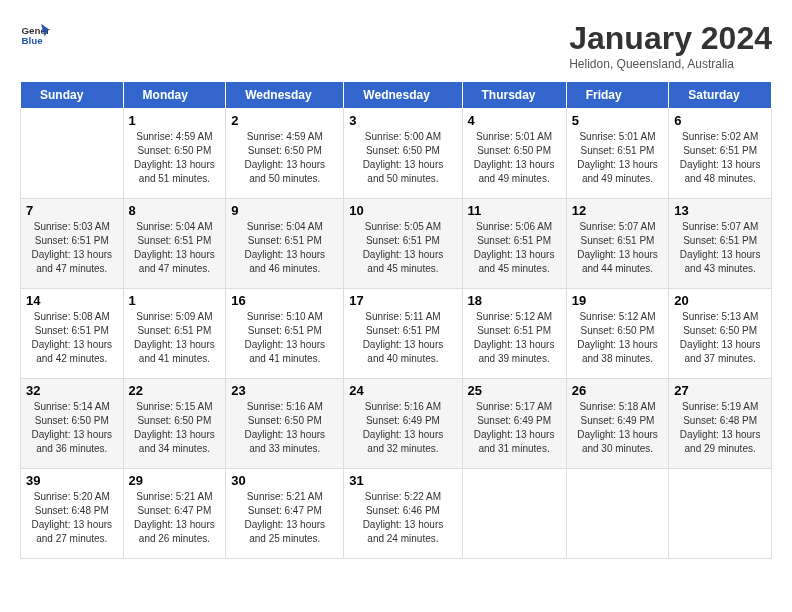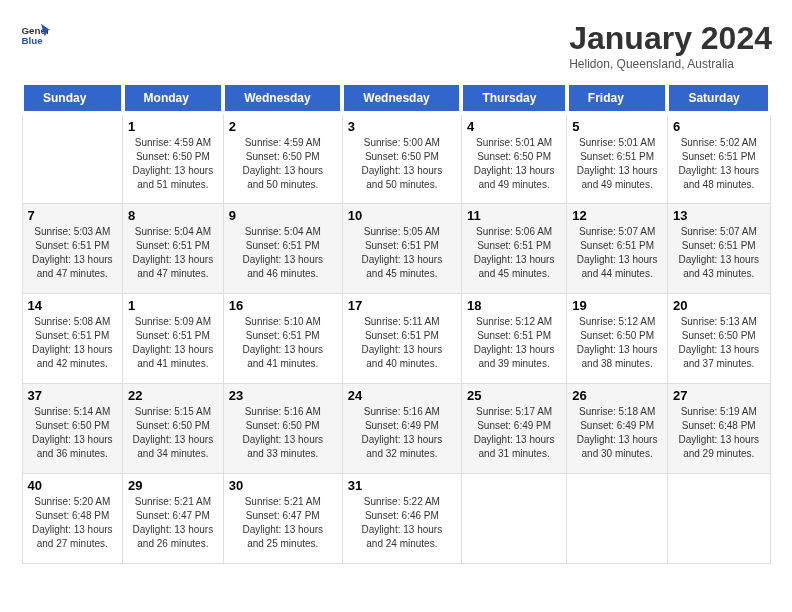--- a/index.html
+++ b/index.html
@@ -43,21 +43,21 @@
       font-size: 11px;
     }
     thead tr {
       background-color: #3366cc;
       color: #fff;
     }
     thead th {
       padding: 6px 19px;
       text-align: left;
       font-size: 12px;
-      border: 4px solid #ffffff;
+      border: 1px solid #ffffff;
     }
     tbody tr {
       border: 1px solid #ccc;
     }
     tbody tr:nth-child(even) {
       background-color: #f5f5f5;
     }
     tbody tr:nth-child(odd) {
       background-color: #fff;
     }
@@ -193,21 +193,21 @@
           <span class="day-number">19</span>
           <div class="day-info">Sunrise: 5:12 AM<br>Sunset: 6:50 PM<br>Daylight: 13 hours<br>and 38 minutes.</div>
         </td>
         <td>
           <span class="day-number">20</span>
           <div class="day-info">Sunrise: 5:13 AM<br>Sunset: 6:50 PM<br>Daylight: 13 hours<br>and 37 minutes.</div>
         </td>
       </tr>
       <tr>
         <td>
-          <span class="day-number">37</span>
+          <span class="day-number">32</span>
           <div class="day-info">Sunrise: 5:14 AM<br>Sunset: 6:50 PM<br>Daylight: 13 hours<br>and 36 minutes.</div>
         </td>
         <td>
           <span class="day-number">22</span>
           <div class="day-info">Sunrise: 5:15 AM<br>Sunset: 6:50 PM<br>Daylight: 13 hours<br>and 34 minutes.</div>
         </td>
         <td>
           <span class="day-number">23</span>
           <div class="day-info">Sunrise: 5:16 AM<br>Sunset: 6:50 PM<br>Daylight: 13 hours<br>and 33 minutes.</div>
         </td>
@@ -223,21 +223,21 @@
           <span class="day-number">26</span>
           <div class="day-info">Sunrise: 5:18 AM<br>Sunset: 6:49 PM<br>Daylight: 13 hours<br>and 30 minutes.</div>
         </td>
         <td>
           <span class="day-number">27</span>
           <div class="day-info">Sunrise: 5:19 AM<br>Sunset: 6:48 PM<br>Daylight: 13 hours<br>and 29 minutes.</div>
         </td>
       </tr>
       <tr>
         <td>
-          <span class="day-number">40</span>
+          <span class="day-number">39</span>
           <div class="day-info">Sunrise: 5:20 AM<br>Sunset: 6:48 PM<br>Daylight: 13 hours<br>and 27 minutes.</div>
         </td>
         <td>
           <span class="day-number">29</span>
           <div class="day-info">Sunrise: 5:21 AM<br>Sunset: 6:47 PM<br>Daylight: 13 hours<br>and 26 minutes.</div>
         </td>
         <td>
           <span class="day-number">30</span>
           <div class="day-info">Sunrise: 5:21 AM<br>Sunset: 6:47 PM<br>Daylight: 13 hours<br>and 25 minutes.</div>
         </td>

